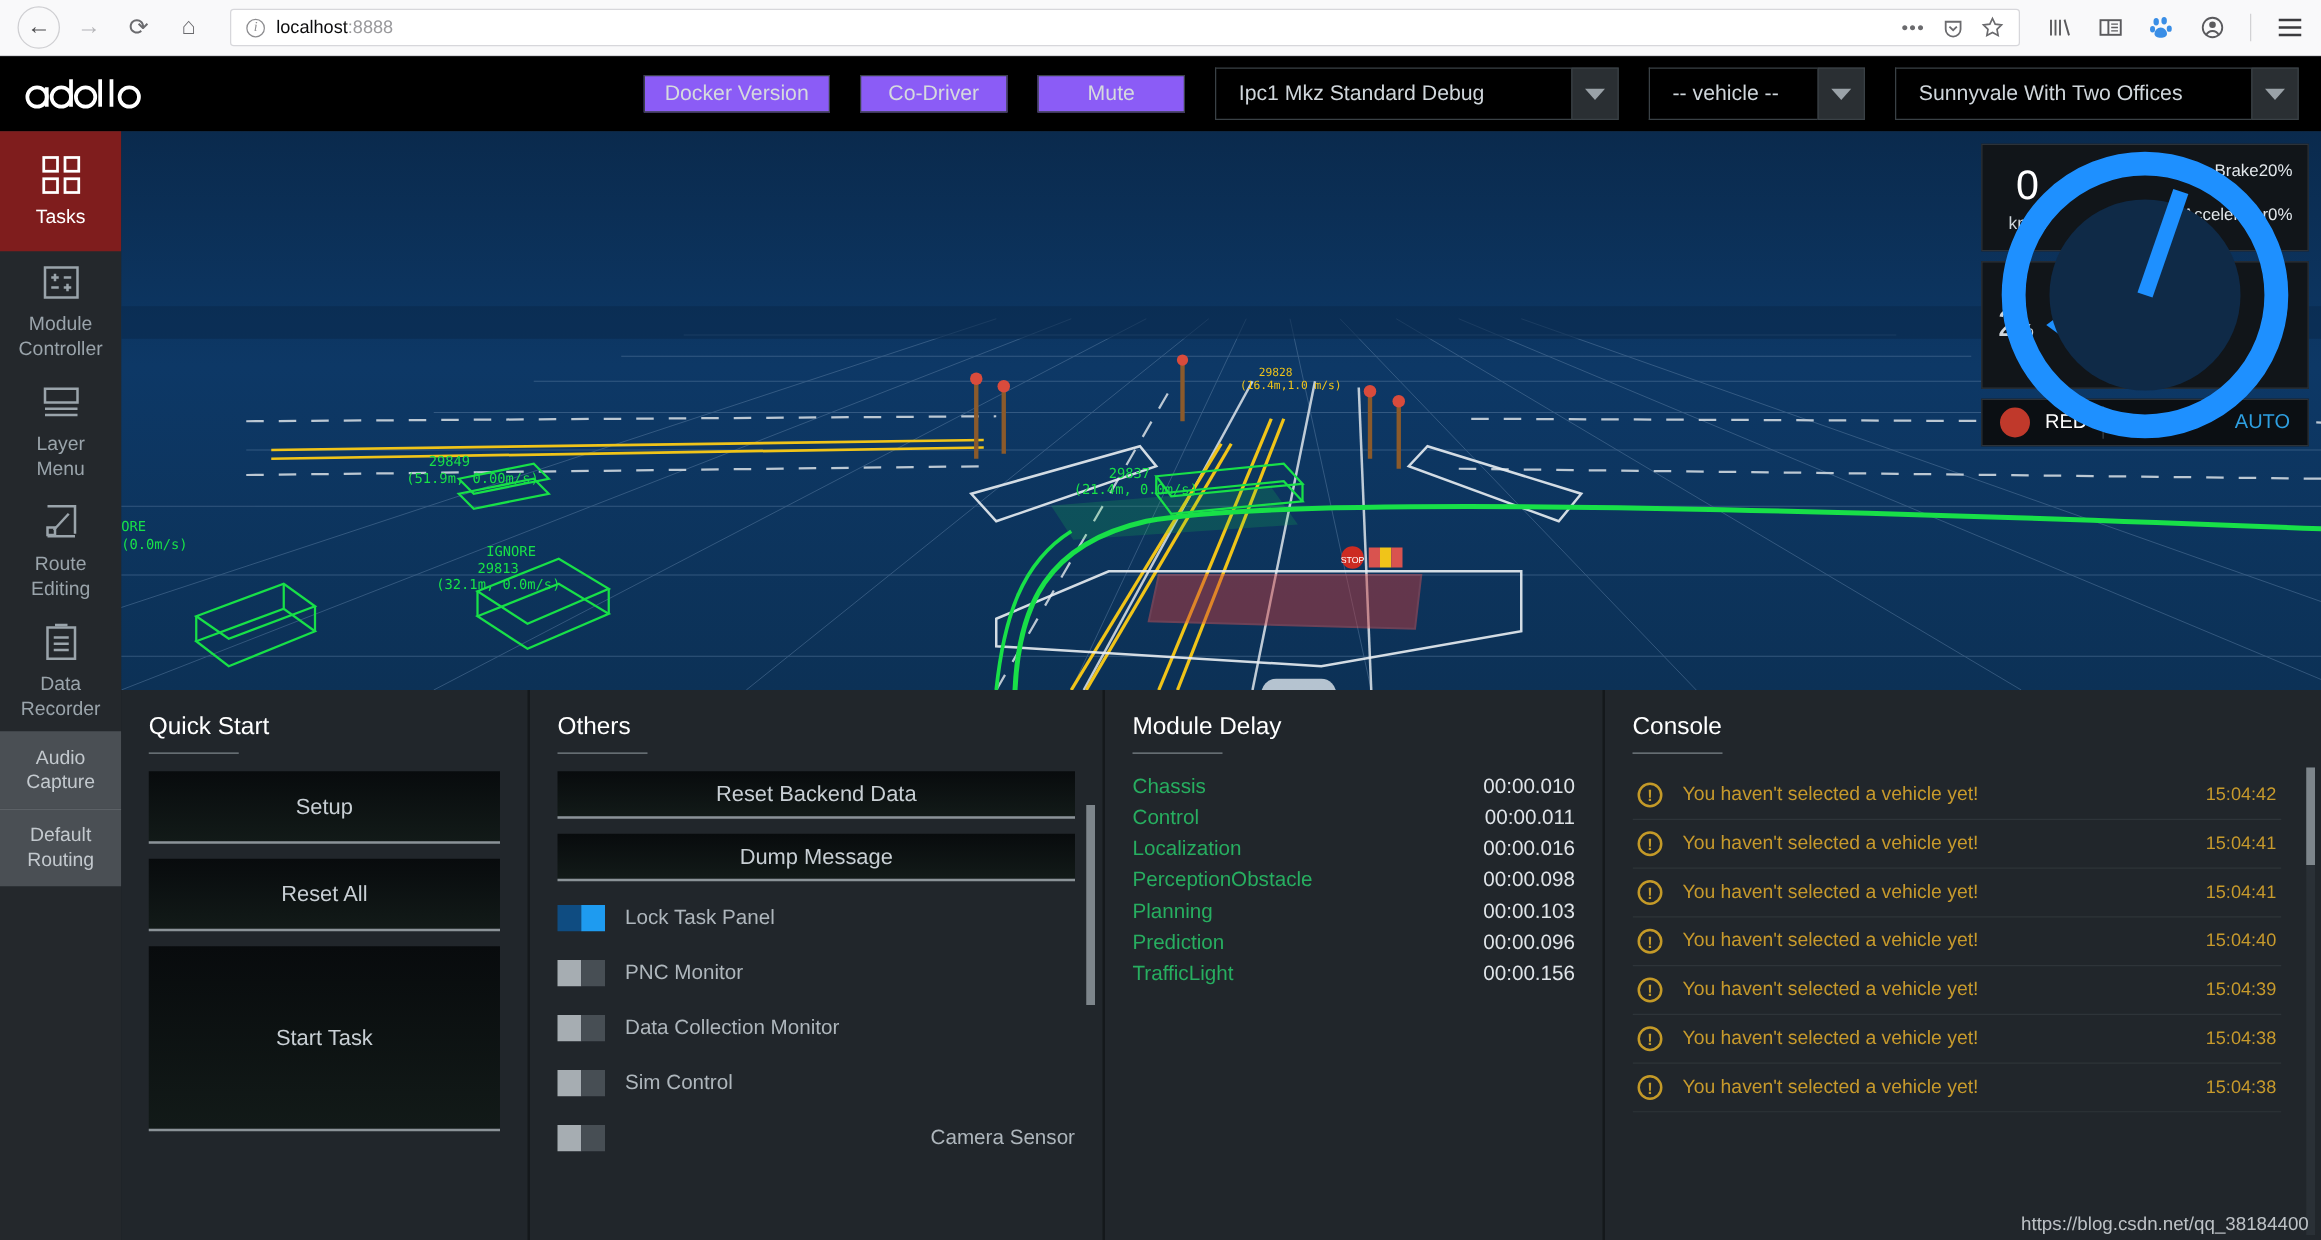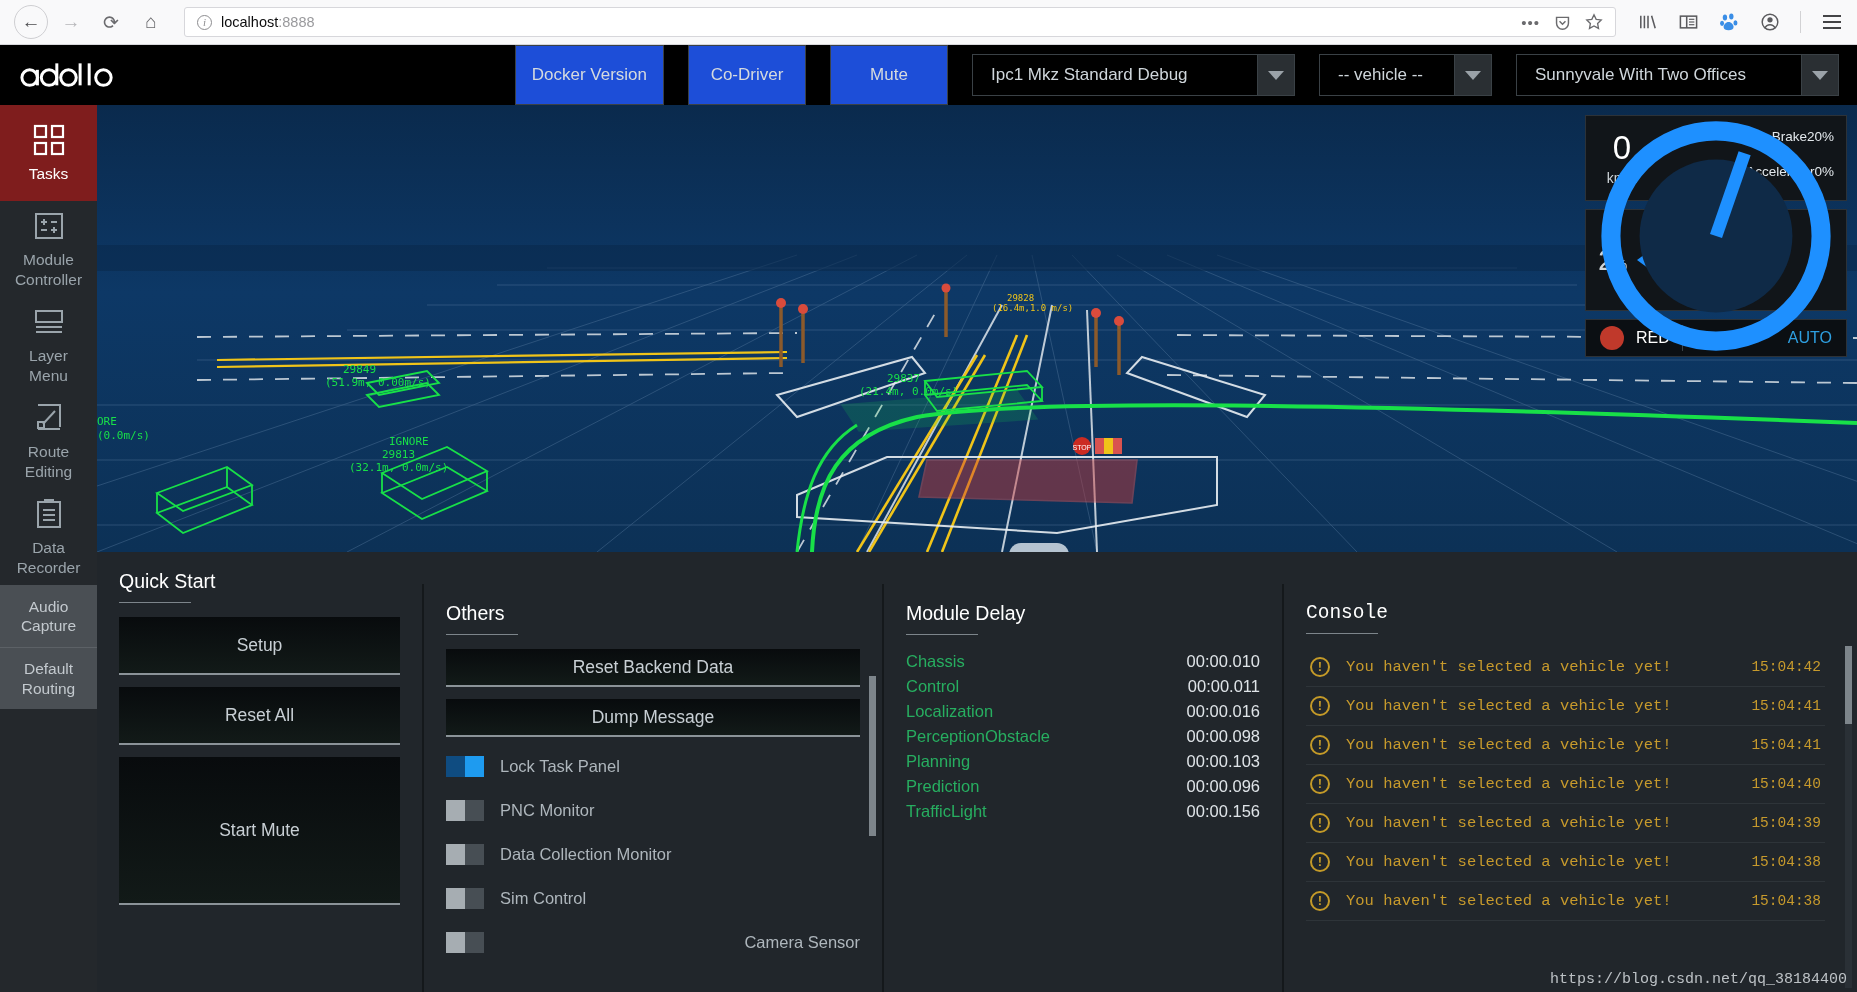--- a/index.html
+++ b/index.html
@@ -21,21 +21,21 @@
   .url-text { font-size:14.5px; color:#0c0c0d; }
   .url-text .dim { color:#9a9a9d; }
   .url-actions { display:flex; align-items:center; gap:14px; margin-left:auto; color:#6b6b6e; }
   .chrome-right { display:flex; align-items:center; gap:20px; padding-left:16px; color:#5a5a5d; }
   .chrome-sep { width:1px; height:22px; background:#d2d2d4; }
 
   
   .app-header { height:60px; background:#000; display:flex; align-items:center;
     padding:0 18px; gap:0; }
   .logo { width:110px; height:30px; margin-right:auto; }
-  .hdr-btn { height:60px; min-width:118px; background:#1d4ed8; border:1px solid #3a4146;
+  .hdr-btn { height:30px; min-width:118px; background:#8b5cf6; border:1px solid #3a4146;
     color:#d5dade; font-size:17px; display:flex; align-items:center; justify-content:center;
     margin-right:24px; padding:0 16px; }
   .select { height:42px; display:flex; align-items:stretch; margin-right:24px; }
   .select .val { background:#000; border:1px solid #3a4146; border-right:none; color:#cfd6db;
     font-size:17px; display:flex; align-items:center; padding:0 18px; min-width:120px; }
   .select.wide .val { min-width:285px; }
   .select.mid .val { min-width:135px; }
   .select .arrow { width:38px; background:#2a2f33; border:1px solid #3a4146;
     display:flex; align-items:center; justify-content:center; }
   .caret { width:0; height:0; border-left:8px solid transparent; border-right:8px solid transparent;
@@ -85,25 +85,25 @@
     align-items:center; gap:12px; padding:0 14px; }
   .sig-dot { width:24px; height:24px; border-radius:50%; background:#c0392b; }
   .sig-red { color:#fff; font-size:16px; }
   .sig-auto { color:#2e9fe0; font-size:16px; margin-left:auto;text-align:center; }
   .sig-div { width:1px; height:26px; background:#3a4146; }
 
   
   .panels { flex:1; display:flex; background:#21262b; min-height:0; }
   .panel { padding:18px 22px 0 22px; display:flex; flex-direction:column; min-width:0;
     position:relative; }
-  .panel + .panel { border-left:2px solid #14181b;margin-top:32px; }
+  .panel + .panel { border-left:2px solid #14181b; }
   .p-quick { width:325px; }
   .p-others { width:460px; }
   .p-delay { width:400px; }
-  .p-console { flex:1;font-family:Liberation Mono, monospace; }
+  .p-console { flex:1; }
   .p-title { color:#fff; font-size:19.5px; padding-bottom:9px; }
   .p-rule { height:1px; background:#7d858b; width:72px; margin-bottom:14px; }
 
   .big-btn { background:linear-gradient(180deg,#080b0d,#121a18); border-bottom:2px solid #8b9398;
     color:#c8cfd4; font-size:17.5px; display:flex; align-items:center; justify-content:center;
     margin-bottom:12px; }
   .big-btn.tall { height:58px; }
   .big-btn.auto { height:148px; }
   .big-btn.slim { height:38px; }
 
@@ -504,21 +504,21 @@
       </div>
     </div>
 
     <div class="panels">
 
       <div class="panel p-quick">
         <div class="p-title">Quick Start</div>
         <div class="p-rule"></div>
         <div class="big-btn tall">Setup</div>
         <div class="big-btn tall">Reset All</div>
-        <div class="big-btn auto">Start Mute</div>
+        <div class="big-btn auto">Start Task</div>
       </div>
 
       <div class="panel p-others">
         <div class="p-title">Others</div>
         <div class="p-rule"></div>
         <div class="big-btn slim">Reset Backend Data</div>
         <div class="big-btn slim">Dump Message</div>
 
         <div class="tog-row">
           <div class="tog on">

